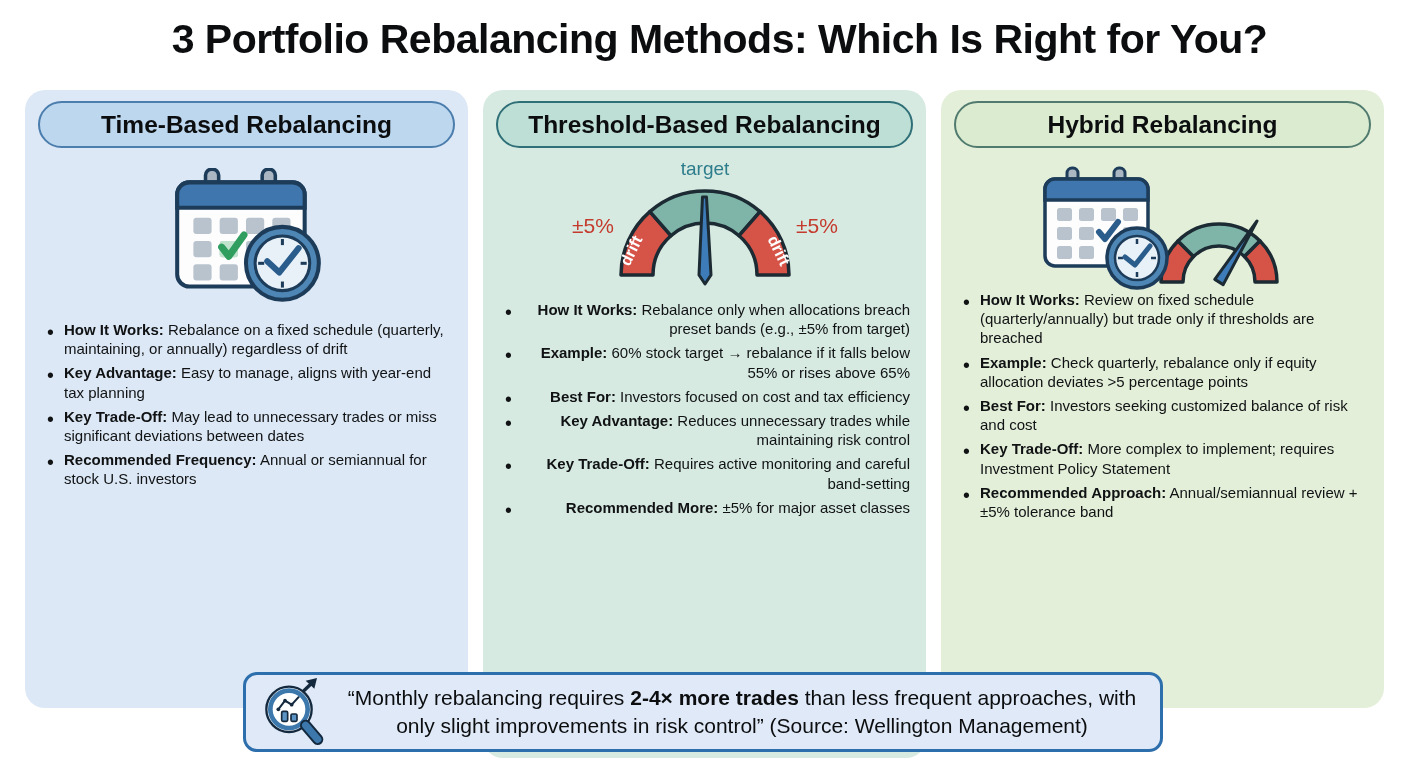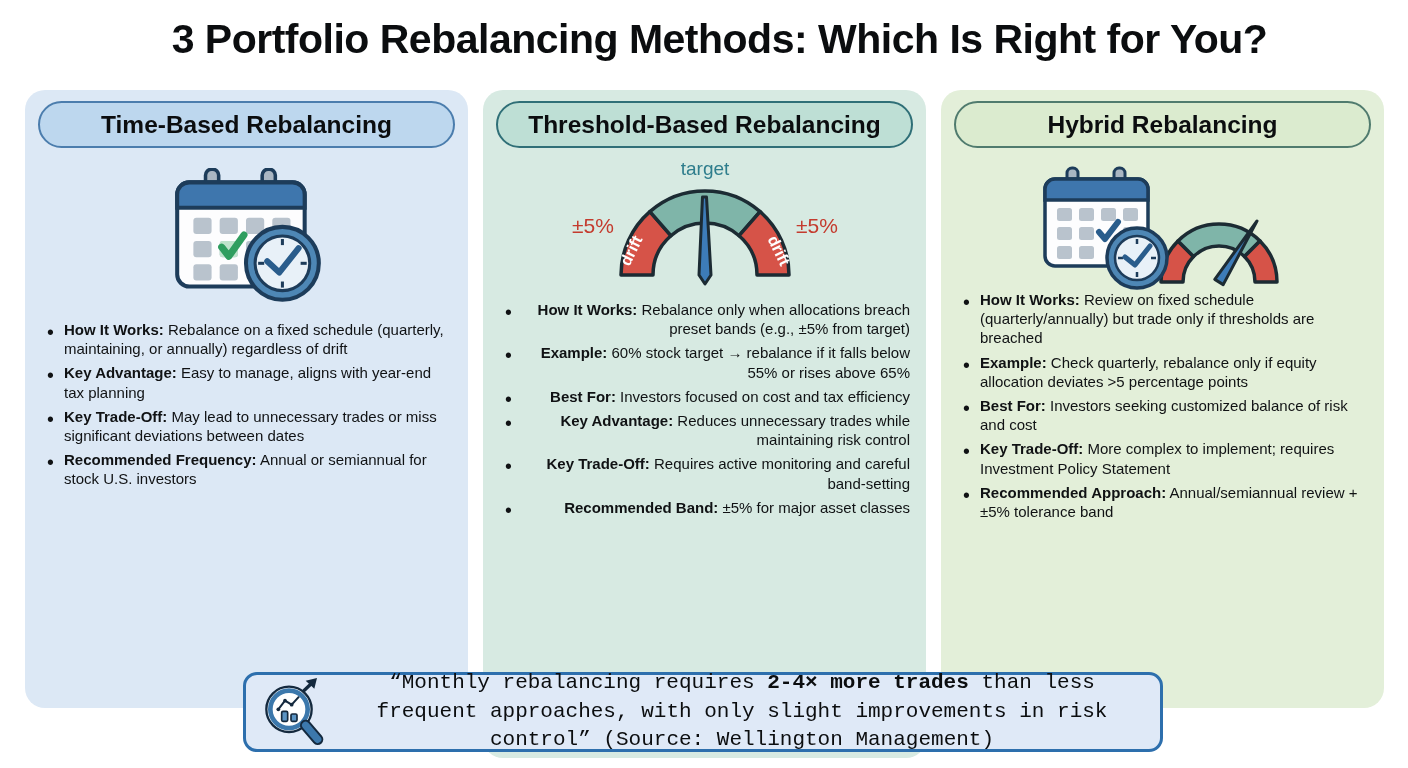--- a/index.html
+++ b/index.html
@@ -46,21 +46,21 @@
     list-style:none; padding:0 16px 0 22px; font-size:15px; line-height:1.28;
   }
   ul.bullets li{position:relative; padding-left:17px; margin-bottom:5px;}
   ul.bullets li::before{
     content:"•"; position:absolute; left:0; top:0; font-size:19.5px;
   }
   .footnote{
     position:absolute; left:243px; top:672px; width:920px; height:80px;
     background:var(--footnote-bg); border:3px solid var(--footnote-border);
     border-radius:14px; display:flex; align-items:center; gap:10px;
-    padding:4px 18px 4px 12px; z-index:5;font-family:Liberation Mono, monospace;
+    padding:4px 18px 4px 12px; z-index:5;
   }
   .footnote .qtext{
     flex:1; text-align:center; font-size:21px; line-height:1.35; color:#0b0d0f;
   }
   svg text{font-family:"Liberation Sans",sans-serif;}
 </style>
 </head>
 <body>
 
 <div class="stage">
@@ -123,21 +123,21 @@
         <text transform="translate(219,96) rotate(64)" text-anchor="middle" font-size="16" font-weight="bold" fill="#ffffff">drift</text>
       </svg>
     </div>
 
     <ul class="bullets">
       <li><b>How It Works:</b><span> Rebalance only when allocations breach preset bands (e.g., ±5% from target)</span></li>
       <li><b>Example:</b><span> 60% stock target → rebalance if it falls below 55% or rises above 65%</span></li>
       <li><b>Best For:</b><span> Investors focused on cost and tax efficiency</span></li>
       <li><b>Key Advantage:</b><span> Reduces unnecessary trades while maintaining risk control</span></li>
       <li><b>Key Trade-Off:</b><span> Requires active monitoring and careful band-setting</span></li>
-      <li><b>Recommended Band:</b><span> ±5% for major asset classes</span></li>
+      <li><b>Recommended More:</b><span> ±5% for major asset classes</span></li>
     </ul>
   </section>
 
   <section class="card c3">
     <div class="pill">Hybrid Rebalancing</div>
 
     <div class="iconwrap">
       <svg width="252" height="134" viewBox="0 0 252 134">
         <path d="M124,124 A58,58 0 0 1 141,83 L156.5,98.5 A36,36 0 0 0 146,124 Z" fill="#d65348" stroke="#1c2b33" stroke-width="3.5" stroke-linejoin="round"></path>
         <path d="M141,83 A58,58 0 0 1 223,83 L207.5,98.5 A36,36 0 0 0 156.5,98.5 Z" fill="#7fb5a9" stroke="#1c2b33" stroke-width="3.5" stroke-linejoin="round"></path>

